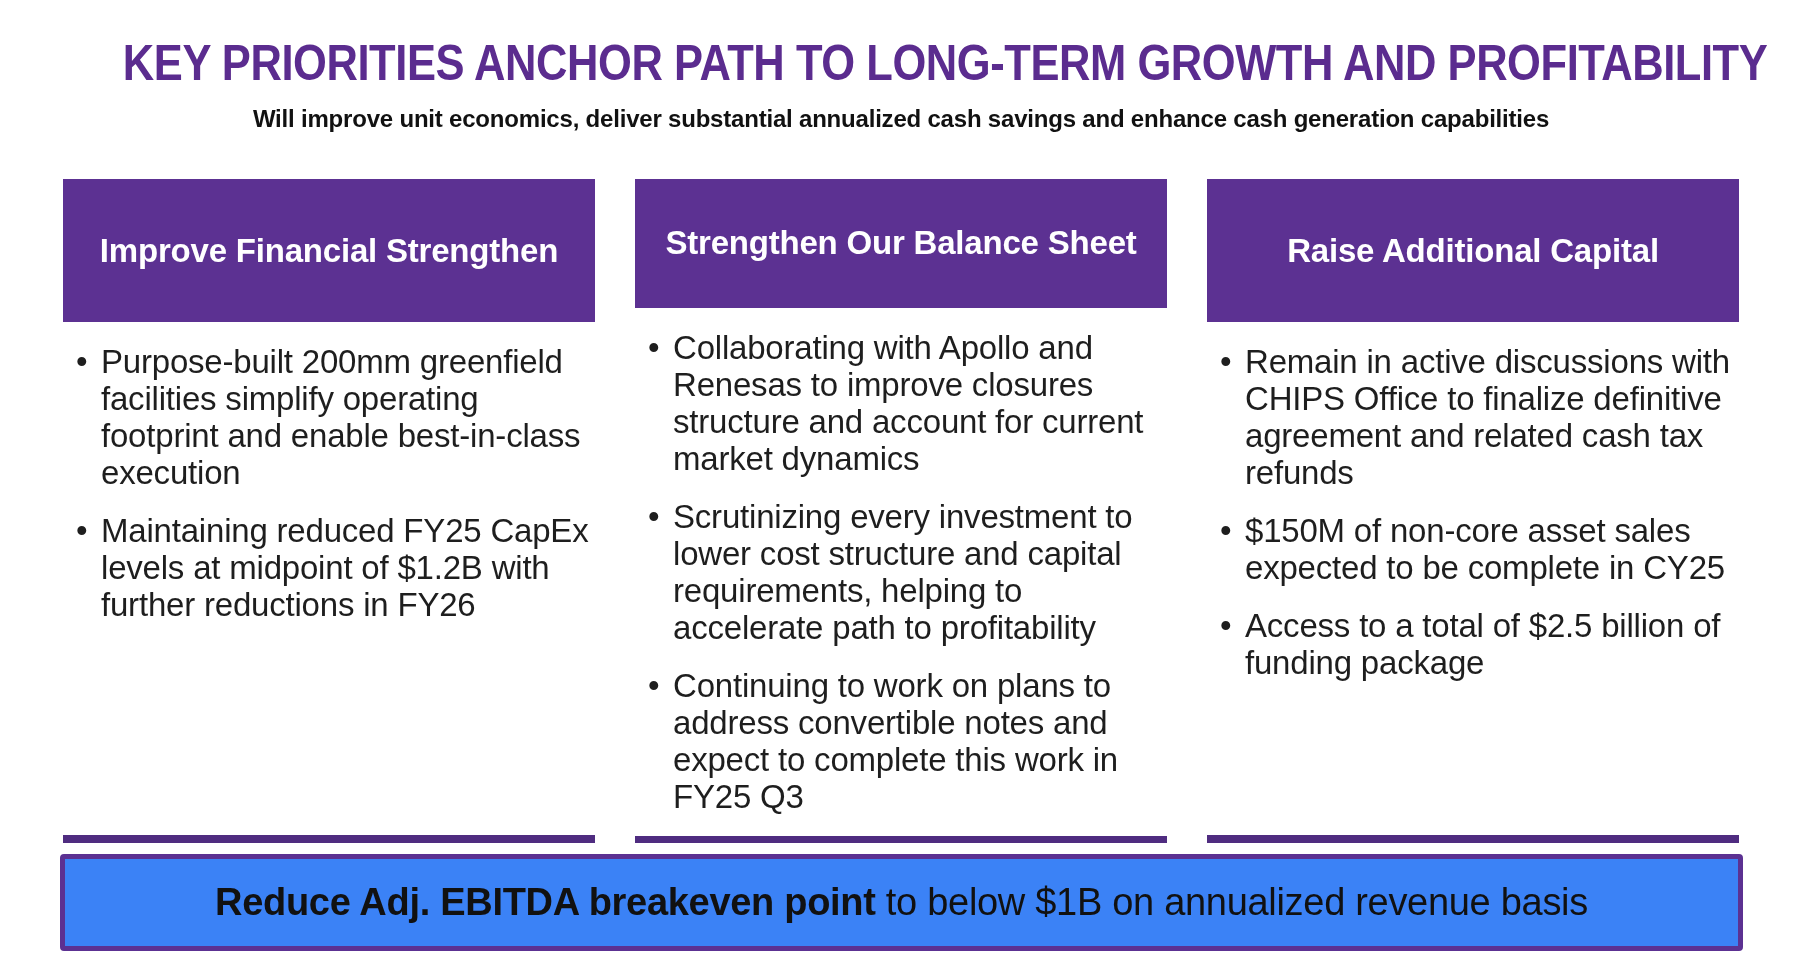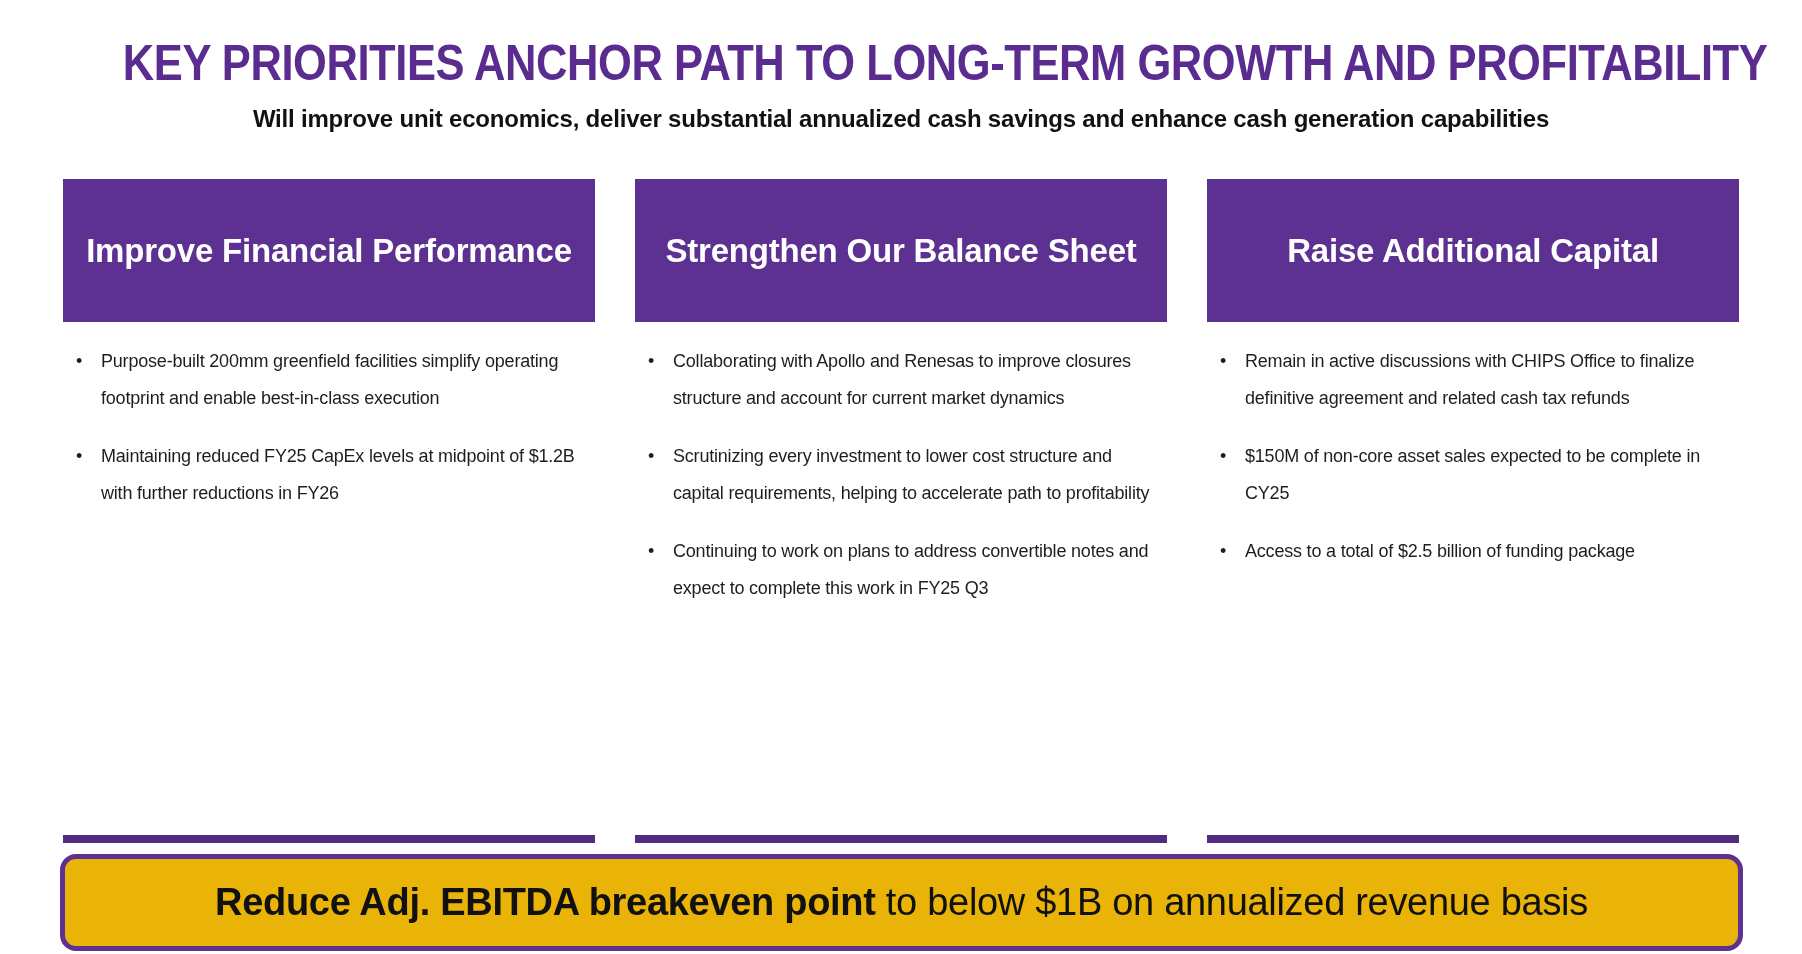--- a/index.html
+++ b/index.html
@@ -72,21 +72,21 @@
     padding: 0 8px;
   }
   ul.bullets {
     list-style: none;
     margin-top: 21px;
     padding-right: 2px;
   }
   ul.bullets li {
     position: relative;
     padding-left: 38px;
-    font-size: 18px;
+    font-size: 33px;
     line-height: 37px;
     color: var(--text_color, #1E1E1E);
     letter-spacing: -0.2px;
     margin-bottom: 21px;
   }
   ul.bullets li::before {
     content: "\2022";
     position: absolute;
     left: 13px;
     top: 0;
@@ -96,22 +96,22 @@
     height: 8px;
     background: var(--rule_purple, #4F2C80);
   }
   .footer-box {
     position: absolute;
     left: 60px;
     top: 854px;
     width: 1683px;
     height: 97px;
     border: 5px solid var(--purple, #5C3192);
-    border-radius: 16px;
-    background: #eab308;
+    border-radius: 4px;
+    background: #3b82f6;
     display: flex;
     align-items: center;
     justify-content: center;
     text-align: center;
     font-size: 38px;
     color: #111111;
     letter-spacing: -0.3px;
     white-space: pre-wrap;
   }
   .footer-bold { font-weight: bold; }
@@ -124,21 +124,21 @@
   <div class="title">
     <span>KEY PRIORITIES ANCHOR PATH TO LONG-TERM GROWTH AND PROFITABILITY</span>
   </div>
 
   <div class="subtitle">Will improve unit economics, deliver substantial annualized cash savings and enhance cash generation capabilities</div>
 
   <div class="columns">
 
     <section class="col">
       <header class="col-header">
-        <span>Improve Financial Performance</span>
+        <span>Improve Financial Strengthen</span>
       </header>
       <ul class="bullets">
         <li>Purpose-built 200mm greenfield facilities simplify operating footprint and enable best-in-class execution</li>
         <li>Maintaining reduced FY25 CapEx levels at midpoint of $1.2B with further reductions in FY26</li>
       </ul>
       <div class="col-rule"></div>
     </section>
 
     <section class="col">
       <header class="col-header">

